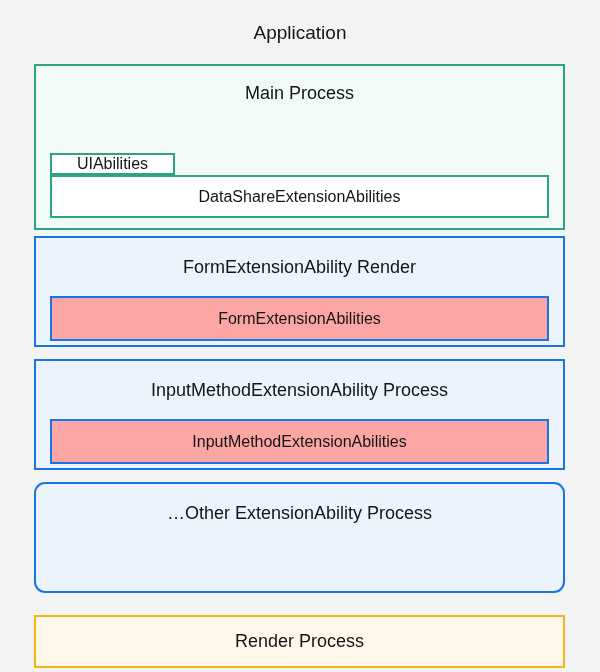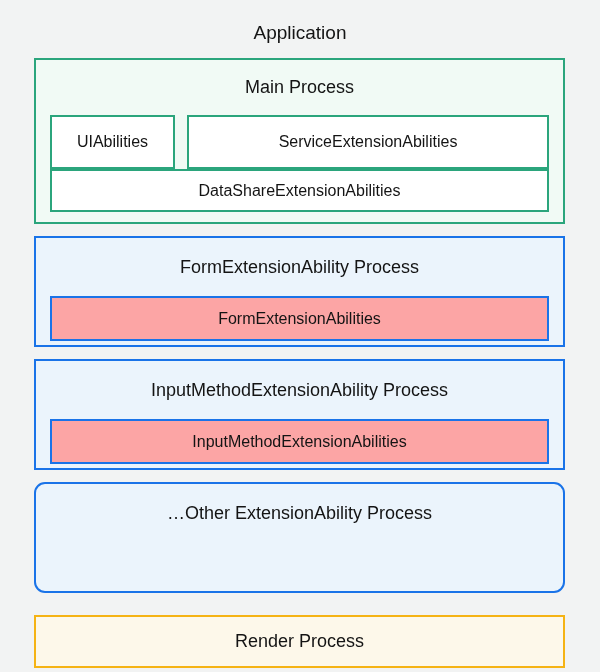--- a/index.html
+++ b/index.html
@@ -23,30 +23,30 @@
   }
   .app-title{
     position:absolute;top:21px;left:0;width:600px;
     text-align:center;font-size:19px;line-height:24px;
   }
   .section{
     position:absolute;left:34px;width:531px;
     box-sizing:border-box;
   }
   .main-process{
-    top:58px;height:166px;
+    top:64px;height:166px;
     border:2px solid var(--green);
     background:var(--green-fill);
   }
   .main-title{
     height:55px;display:flex;align-items:center;justify-content:center;
     font-size:18px;
   }
   .main-rows{padding:0 14px;}
-  .abilities-row{display:flex;gap:12px;height:54px;}
+  .abilities-row{display:flex;gap:12px;height:54px;align-items:flex-end;}
   .ability-box{
     box-sizing:border-box;
     border:2px solid var(--green);
     background:#ffffff;
     display:flex;align-items:center;justify-content:center;
     font-size:16px;
   }
   .ability-uia{width:125px;}
   .ability-sea{flex:1;}
   .ability-dsa{margin-top:0;height:43px;}
@@ -83,28 +83,27 @@
 </head>
 <body>
 
 <div class="app-title">Application</div>
 
 <div class="section main-process">
   <div class="main-title">Main Process</div>
   <div class="main-rows">
     <div class="abilities-row">
       <div class="ability-box ability-uia">UIAbilities</div>
-      <div class="ability-box ability-sea">ServiceExtensionAbilities</div>
     </div>
     <div class="ability-box ability-dsa">DataShareExtensionAbilities</div>
   </div>
 </div>
 
 <div class="section ext-process ext-1">
-  <div class="ext-title">FormExtensionAbility Process</div>
+  <div class="ext-title">FormExtensionAbility Render</div>
   <div class="ext-child">FormExtensionAbilities</div>
 </div>
 
 <div class="section ext-process ext-2">
   <div class="ext-title">InputMethodExtensionAbility Process</div>
   <div class="ext-child">InputMethodExtensionAbilities</div>
 </div>
 
 <div class="section ext-process ext-3">
   <div class="ext-title">…Other ExtensionAbility Process</div>

